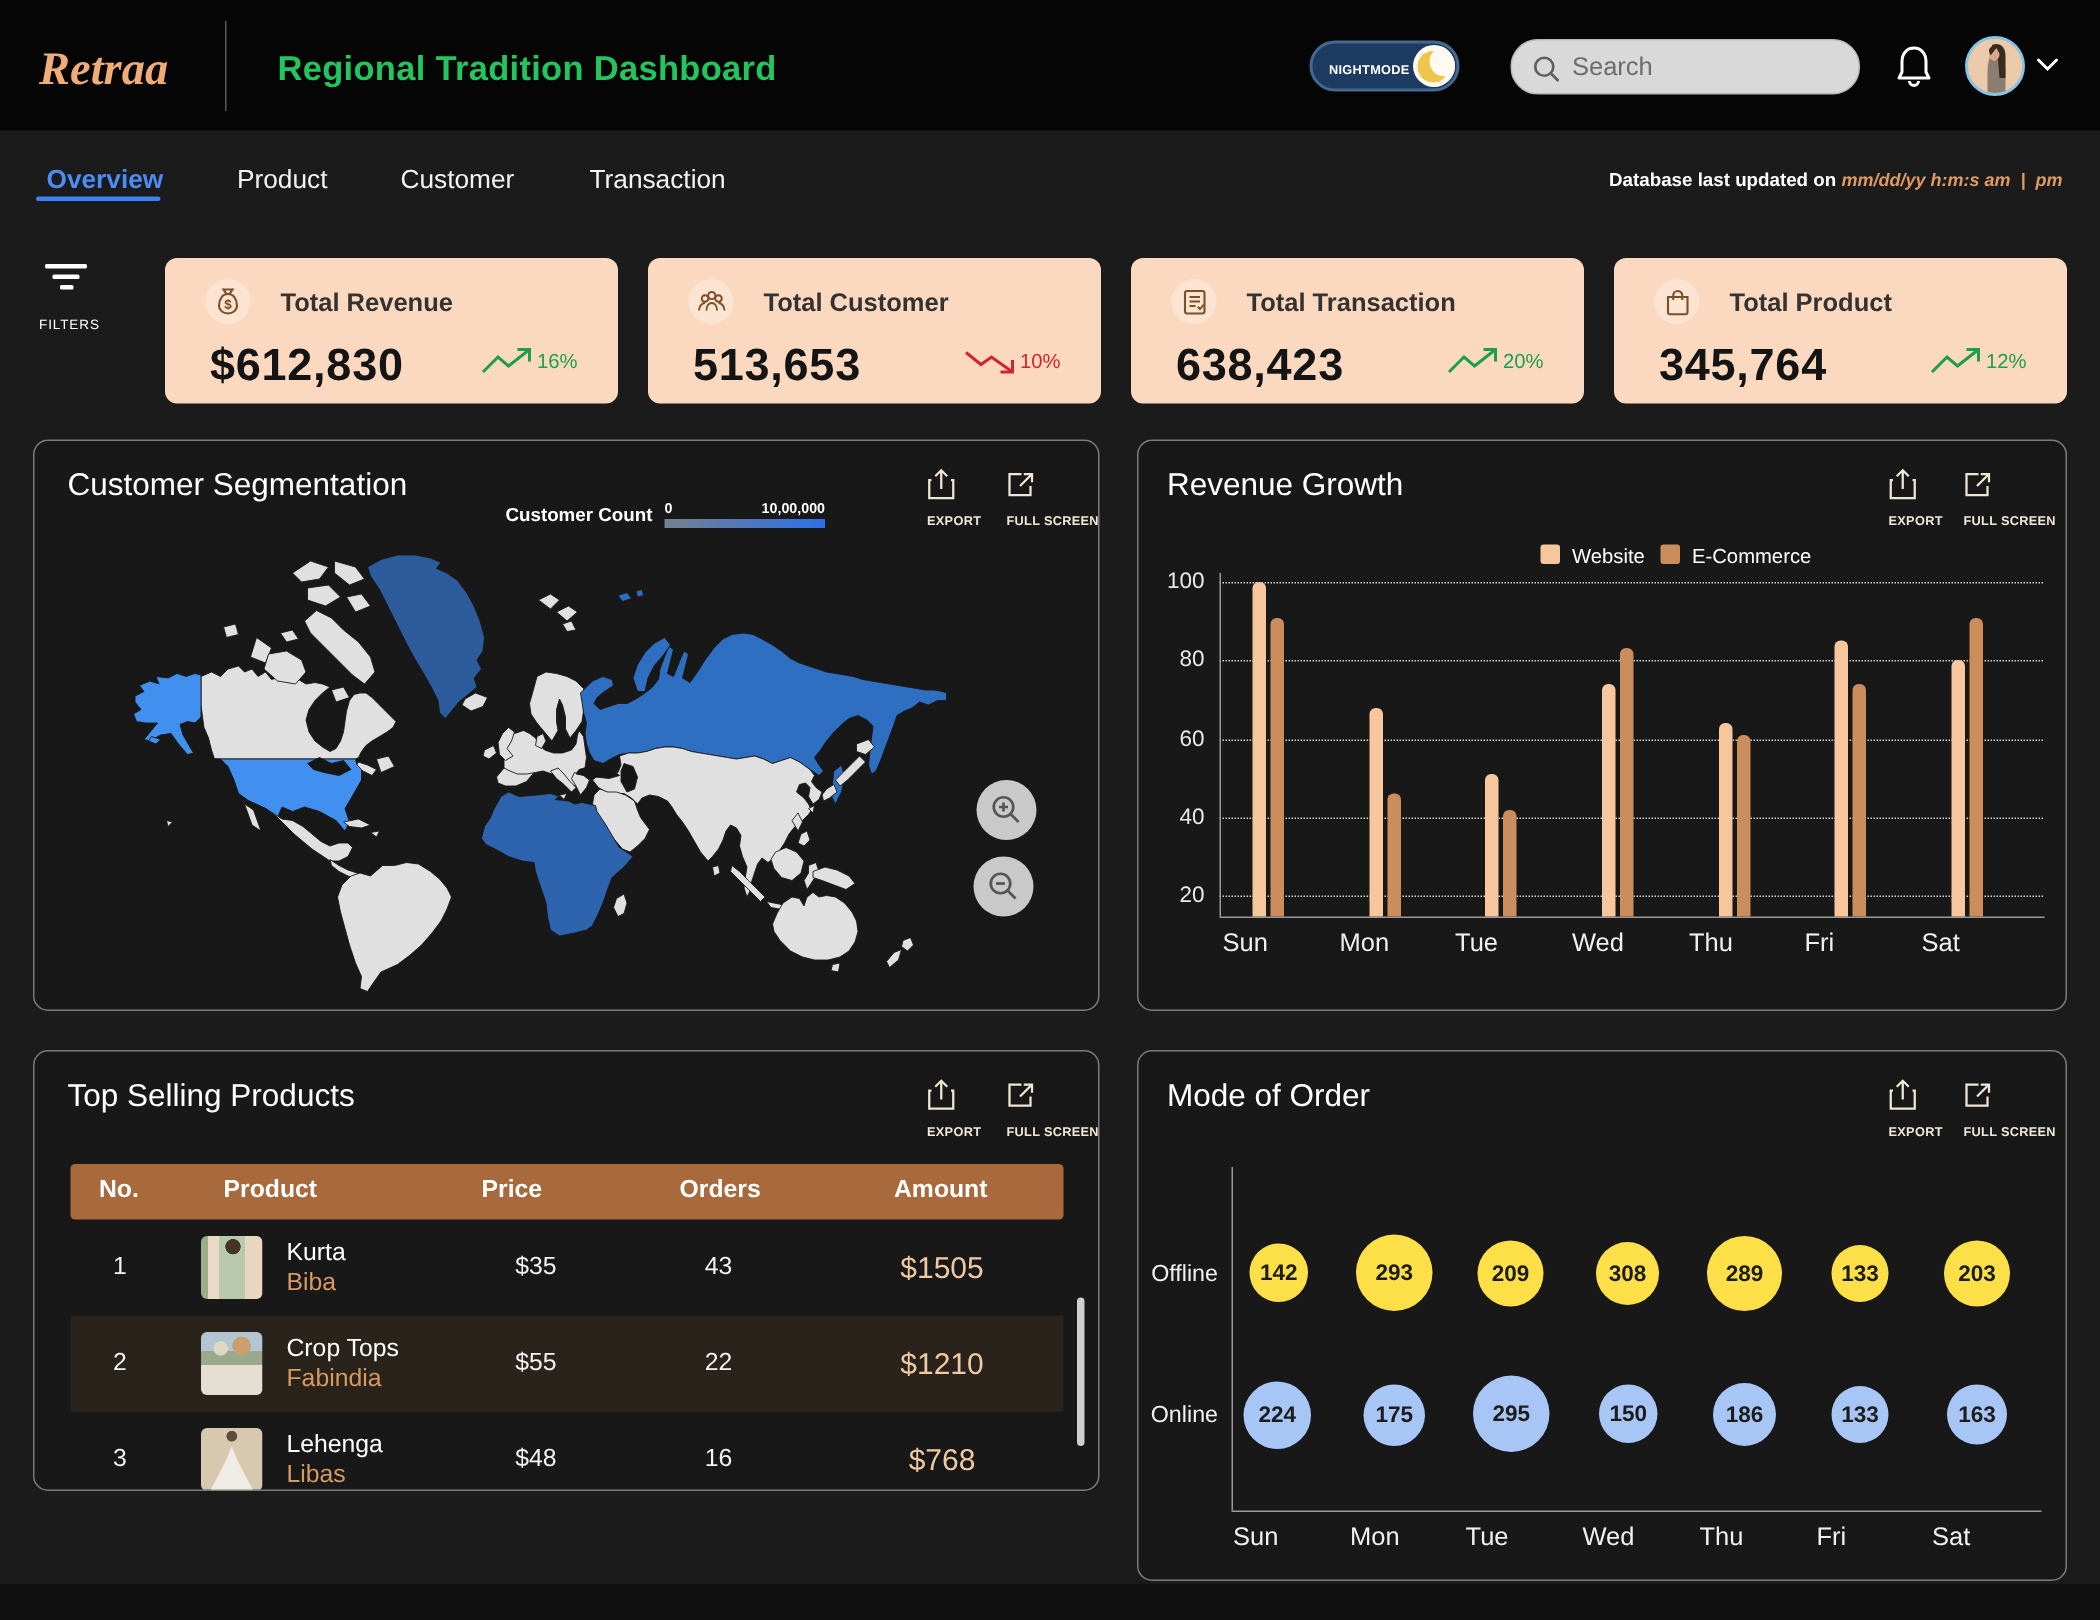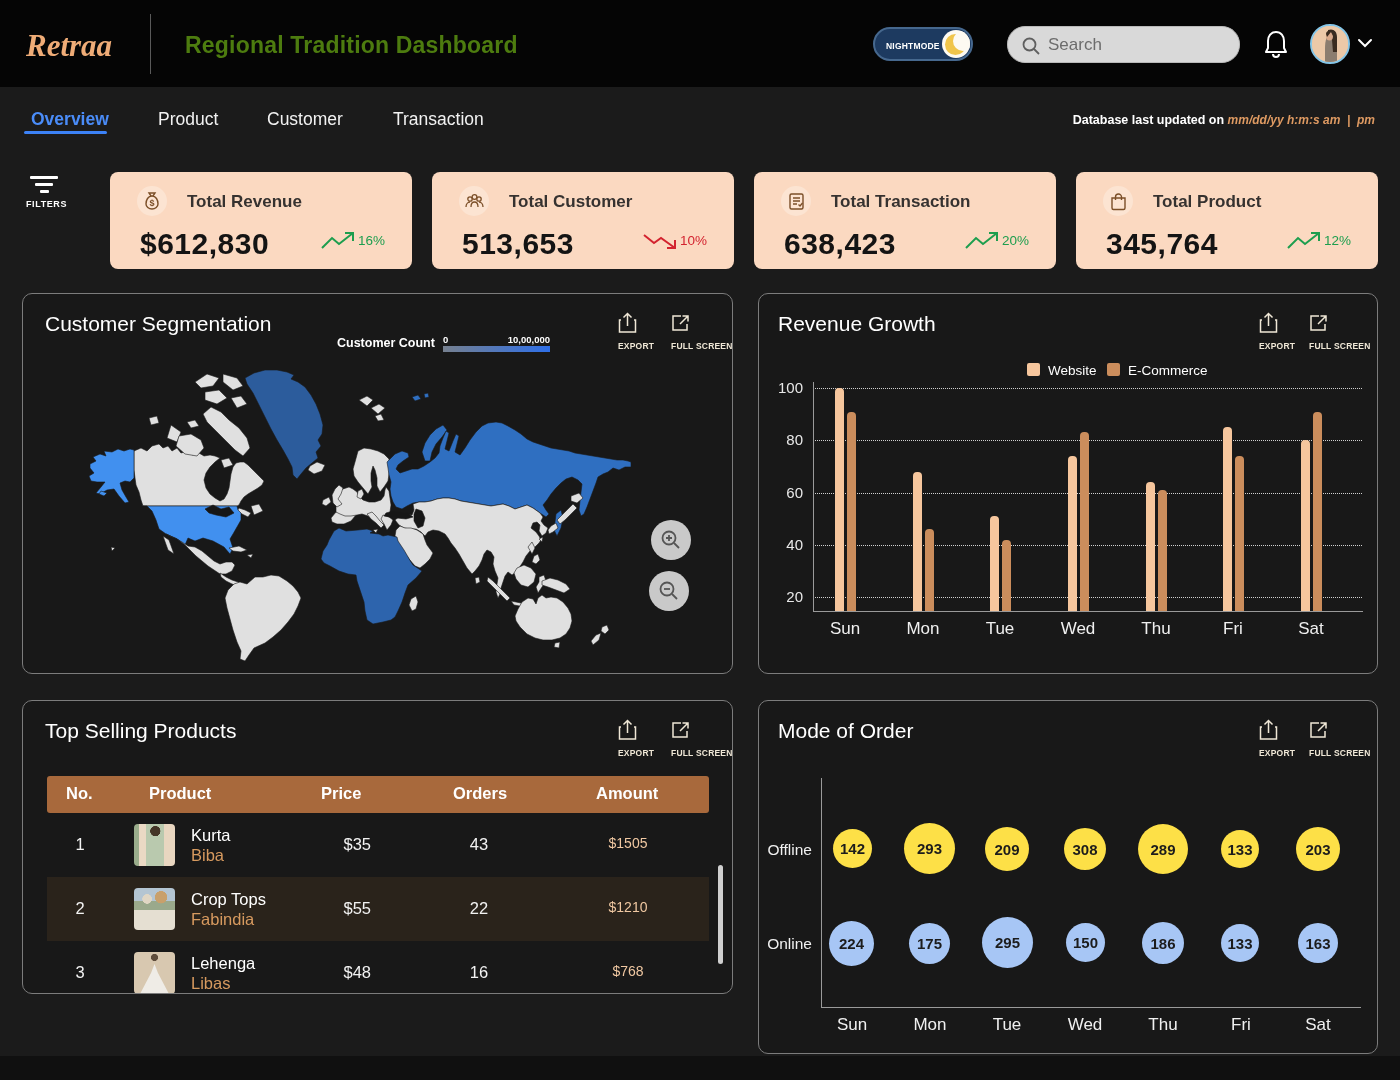--- a/index.html
+++ b/index.html
@@ -1,42 +1,42 @@
 <!DOCTYPE html>
 <html><head>
 <meta charset="utf-8">
 <style>
 *{margin:0;padding:0;box-sizing:border-box}
 html,body{width:1400px;height:1080px;overflow:hidden;background:#1b1b1b;font-family:"Liberation Sans",sans-serif;position:relative}
 
 #hdr{position:absolute;left:0;top:0;width:1400px;height:87px;background:#050505}
 #logo{position:absolute;left:24px;top:18px;width:110px;height:52px}
 #hdiv{position:absolute;left:150px;top:14px;width:1px;height:60px;background:#5a5a5a}
-#htitle{position:absolute;left:185px;top:32px;font-size:23px;font-weight:700;color:#4d7c0f;letter-spacing:.2px}
+#htitle{position:absolute;left:185px;top:32px;font-size:23px;font-weight:700;color:#22c55e;letter-spacing:.2px}
 #toggle{position:absolute;left:873px;top:27px;width:100px;height:34px;background:#1d3a60;border:2px solid #46688e;border-radius:18px}
 #toggle .lbl{position:absolute;left:11px;top:11.5px;font-size:8.5px;font-weight:700;color:#fff;letter-spacing:.2px}
 #knob{position:absolute;right:1px;top:1px;width:28px;height:28px;background:#fdfaf2;border-radius:50%;overflow:hidden}
 #moon{position:absolute;left:3px;top:4px;width:21px;height:21px;border-radius:50%;background:#f0c54b}
 #moon:after{content:"";position:absolute;left:8px;top:-3px;width:20px;height:20px;border-radius:50%;background:#fdfaf2}
 #search{position:absolute;left:1007px;top:26px;width:233px;height:37px;background:#d9d9d9;border:1px solid #b9b9b9;border-radius:18px}
 #search .ph{position:absolute;left:40px;top:8px;font-size:17px;color:#6c6c6c}
 #bellw{position:absolute;left:1263px;top:29px;width:26px;height:30px}
 #avatar{position:absolute;left:1310px;top:24px;width:40px;height:40px;border-radius:50%;border:2px solid #85c6e8;overflow:hidden;background:#e9c6a6}
 #chev{position:absolute;left:1357px;top:38px;width:16px;height:10px}
 
 #nav{position:absolute;left:0;top:87px;width:1400px;height:58px}
 .tab{position:absolute;top:22px;font-size:17.5px;color:#f2f2f2}
 #tab0{left:31px;color:#4a8cf8;font-weight:700}
 #underline{position:absolute;left:24px;top:44px;width:83px;height:3px;background:#3c82f7;border-radius:2px}
 #dbupd{position:absolute;right:25px;top:26px;font-size:12.5px;color:#fff;font-weight:700}
 #dbupd i{color:#de9a62;font-weight:700;font-size:12px}
 
 #filters{position:absolute;left:26px;top:176px;width:36px;text-align:center}
 .fl{margin:0 auto 4px;background:#fff;height:3px;border-radius:1px}
-#filters .t{font-size:9px;font-weight:700;color:#fff;letter-spacing:.6px;margin-top:6px}
+#filters .t{font-size:9px;font-weight:400;color:#fff;letter-spacing:.6px;margin-top:18px}
 
 .card{position:absolute;top:172px;width:302px;height:97px;background:#fbd9c1;border-radius:8px}
 .card .ic{position:absolute;left:27px;top:14px;width:30px;height:30px;border-radius:50%;background:#fce4d2;display:flex;align-items:center;justify-content:center}
 .card .ti{position:absolute;left:77px;top:20px;font-size:17px;font-weight:700;color:#363230}
 .card .val{position:absolute;left:30px;top:55px;font-size:30px;font-weight:700;color:#141414;letter-spacing:.5px}
 .card .trend{position:absolute;left:210px;top:58px;width:40px;height:22px}
 .card .pct{position:absolute;left:248px;top:61px;font-size:13.5px;font-weight:400;color:#1d9e4e}
 .card .pct.red{color:#d3232f}
 
 .panel{position:absolute;background:#181818;border:1px solid #7c7c7c;border-radius:10px}
@@ -49,39 +49,39 @@
 .icset .t{font-size:8.5px;font-weight:700;letter-spacing:.2px;margin-top:3px;white-space:nowrap}
 
 #clab{position:absolute;left:314px;top:42px;font-size:12.5px;font-weight:700;color:#fff}
 #cbar{position:absolute;left:420px;top:52px;width:107px;height:6px;background:linear-gradient(90deg,#76808f,#2e6fe8)}
 #cbar .l0{position:absolute;left:0;top:-12px;font-size:9.5px;font-weight:700;color:#fff}
 #cbar .l1{position:absolute;right:0;top:-12px;font-size:9.5px;font-weight:700;color:#fff}
 .zoombtn{position:absolute;width:40px;height:40px;border-radius:50%;background:#c9c9c9;display:flex;align-items:center;justify-content:center}
 
 .grid{position:absolute;border-top:1.5px dotted rgba(255,255,255,.8);height:0}
 .ylab{position:absolute;width:40px;text-align:right;font-size:15px;color:#e8e8e8}
-.xlab{position:absolute;width:60px;text-align:center;font-size:17px;color:#f0f0f0}
+.xlab{position:absolute;width:60px;text-align:left;font-size:17px;color:#f0f0f0}
 .bar{position:absolute;border-radius:4px 4px 0 0}
 .bw{background:#f6c69d}
 .be{background:#cb8d5c}
 .axis{position:absolute;background:#9a9a9a}
 .leg{position:absolute;top:69px;font-size:13.5px;font-weight:400;color:#fff}
 .legsq{position:absolute;top:69px;width:13px;height:13px;border-radius:2px}
 
 #thead{position:absolute;left:24px;top:75px;width:662px;height:37px;background:#a8693c;border-radius:3px;color:#fff;font-weight:700;font-size:16.5px}
 #thead div{position:absolute;top:8px}
 .trow{position:absolute;left:24px;width:662px;height:64px}
 .trow.even{background:#2a231b}
 .trow .no{position:absolute;left:8px;top:22px;width:50px;text-align:center;font-size:16.5px;color:#f2f2f2}
 .trow .img{position:absolute;left:87px;top:11px;width:41px;height:42px;border-radius:4px;overflow:hidden}
 .trow .nm{position:absolute;left:144px;top:12px;font-size:16.5px;color:#fff;line-height:20px}
 .trow .br{color:#d79a5f}
 .trow .pr{position:absolute;left:264px;top:22px;width:60px;text-align:right;font-size:16.5px;color:#f2f2f2}
 .trow .or{position:absolute;left:402px;top:22px;width:60px;text-align:center;font-size:16.5px;color:#f2f2f2}
-.trow .am{position:absolute;left:546px;top:22px;width:70px;text-align:center;font-size:14px;color:#f0c8a2}
+.trow .am{position:absolute;left:546px;top:22px;width:70px;text-align:center;font-size:20px;color:#f0c8a2}
 #sbar{position:absolute;left:695px;top:164px;width:5px;height:99px;background:#cfcfcf;border-radius:3px}
 .img1{background:radial-gradient(circle at 52% 17%,#443527 0 12%,transparent 13%),linear-gradient(90deg,#9aad8c 0 12%,#ead9c4 12% 30%,#b9c9ae 30% 72%,#e8d6c0 72%)}
 .img2{background:radial-gradient(circle at 66% 22%,#c9a06b 0 14%,transparent 15%),radial-gradient(circle at 32% 26%,#e0d6c4 0 11%,transparent 12%),linear-gradient(180deg,#b4c5d2 0 30%,#9aa98c 30% 52%,#e5dfd2 52%)}
 .img3{background:radial-gradient(circle at 50% 13%,#5f4d3c 0 8%,transparent 9%),#d8c8b0}
 .img3:after{content:"";position:absolute;left:6px;top:12px;width:29px;height:30px;background:#efece6;clip-path:polygon(50% 0,62% 30%,100% 100%,0 100%,38% 30%)}
 .img4{background:radial-gradient(circle at 50% 14%,#7a5c42 0 9%,transparent 10%),linear-gradient(90deg,#e2ddd6 0 35%,#b0aba3 35% 62%,#e2ddd6 62%)}
 
 .bub{position:absolute;border-radius:50%;display:flex;align-items:center;justify-content:center;font-size:15px;font-weight:700;color:#1c1c1c}
 .bub.off{background:#fde047}
 .bub.on{background:#a7c6f5}

